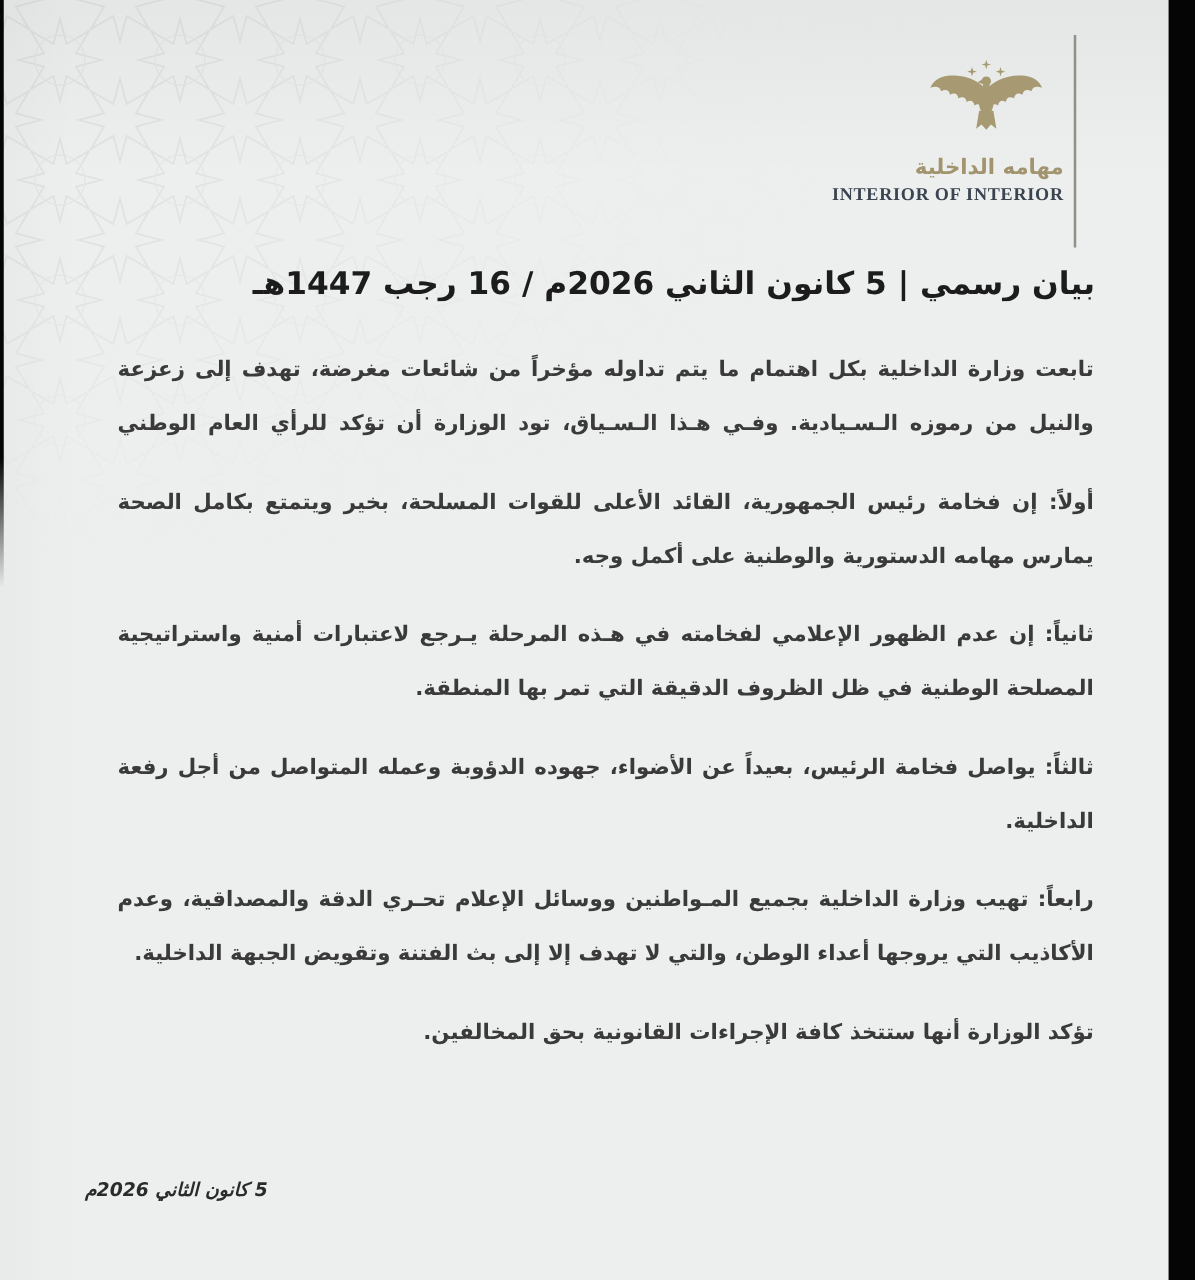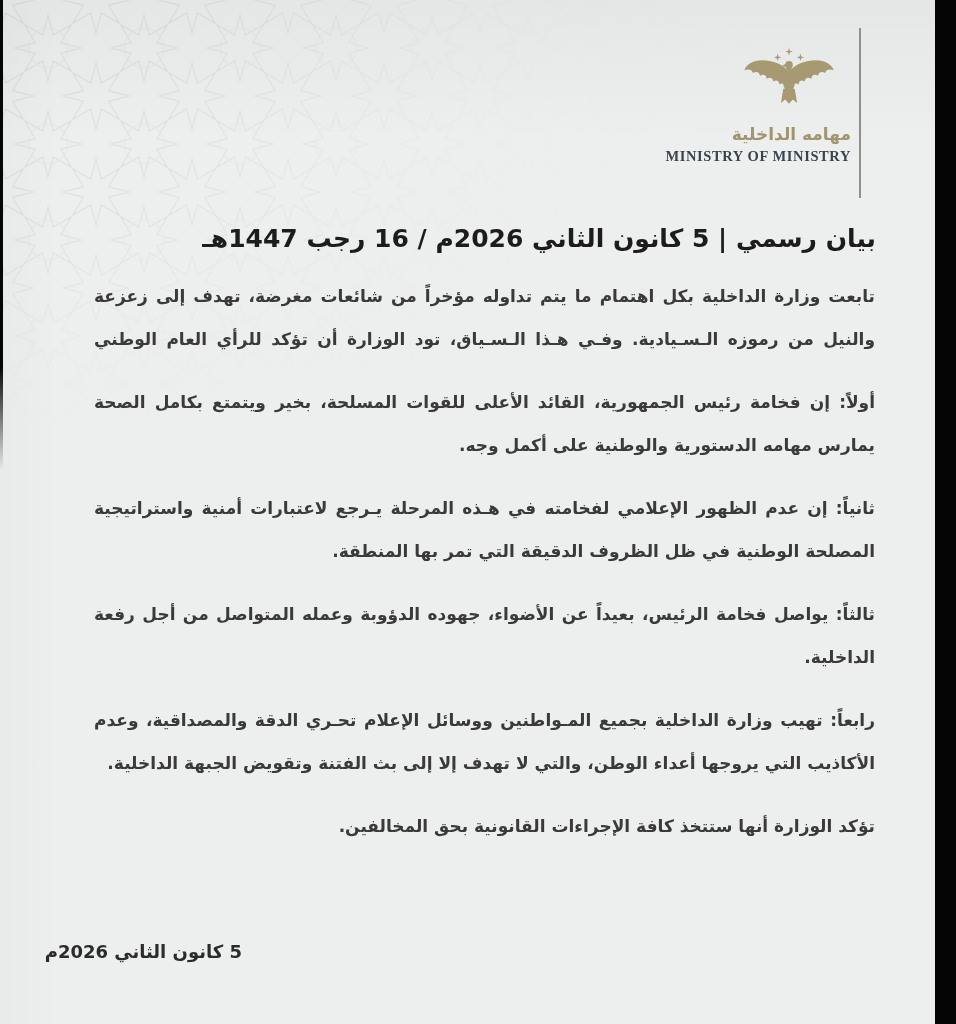--- a/index.html
+++ b/index.html
@@ -52,39 +52,39 @@
   .brand-divider {
     position: absolute; top: 28px; left: 859px; width: 2px; height: 170px;
     background: #8e9089;
   }
 
   
   .title-line {
     position: absolute; top: 212px; right: 59px; left: 90px;
     direction: rtl; text-align: right;
     color: #1c1c1c; font-size: 25px; font-weight: bold;
-    white-space: nowrap; overflow: hidden; margin-top: 12px;
+    white-space: nowrap; overflow: hidden;
   }
 
   
   .body-text { position: absolute; top: 275px; right: 60px; left: 94px; color: #3a3a3a; }
   .para { direction: rtl; margin-bottom: 20px; }
   .line {
     font-size: 17px; font-weight: bold;
     height: 43px; line-height: 43px; overflow: hidden;
   }
   .jl { text-align: justify; text-align-last: justify; }
   .rl { }
 
   
   .footer-dates {
     position: absolute; left: 68px; top: 938px; width: 174px;
     direction: rtl; text-align: left; color: #2b2b2b;
   }
-  .footer-dates .fd { font-size: 18px; font-weight: bold; line-height: 28px; white-space: nowrap; }
+  .footer-dates .fd { font-size: 15px; font-weight: bold; line-height: 28px; white-space: nowrap; font-style: italic; }
 </style>
 </head>
 <body>
 
 <div class="screen">
 
   <div class="paper">
 
     <div class="pattern-wrap">
       <svg width="760" height="460" xmlns="http://www.w3.org/2000/svg">
@@ -127,21 +127,21 @@
                    C92,26 89,27 88,30.5 C84,28.3 81,29.8 80.5,33.5
                    C76.5,31.3 74,32.8 73.5,36.5 C69.5,34.3 67,35.8 66.5,39.5
                    C63,37.3 60.5,38.8 60,42.5 C57,40.3 54.5,41.8 54,45 L51,38 Z"></path>
 
           <ellipse cx="50" cy="40" rx="6.2" ry="10"></ellipse>
 
           <path d="M44,47 L56,47 L58.5,62 L54,58.5 L50,63 L46,58.5 L41.5,62 Z"></path>
         </g>
       </svg>
       <div class="brand-ar">مهامه الداخلية</div>
-      <div class="brand-en">MINISTRY OF MINISTRY</div>
+      <div class="brand-en">INTERIOR OF INTERIOR</div>
     </div>
     <div class="brand-divider"></div>
 
     <div class="title-line">بيان رسمي | 5 كانون الثاني 2026م / 16 رجب 1447هـ</div>
 
     <div class="body-text">
       <div class="para">
         <div class="line jl">تابعت وزارة الداخلية بكل اهتمام ما يتم تداوله مؤخراً من شائعات مغرضة، تهدف إلى زعزعة استقرار الوطن</div>
         <div class="line jl">والنيل من رموزه الـسـيادية. وفـي هـذا الـسـياق، تود الوزارة أن تؤكد للرأي العام الوطني والدولي ما يلي:</div>
       </div>

